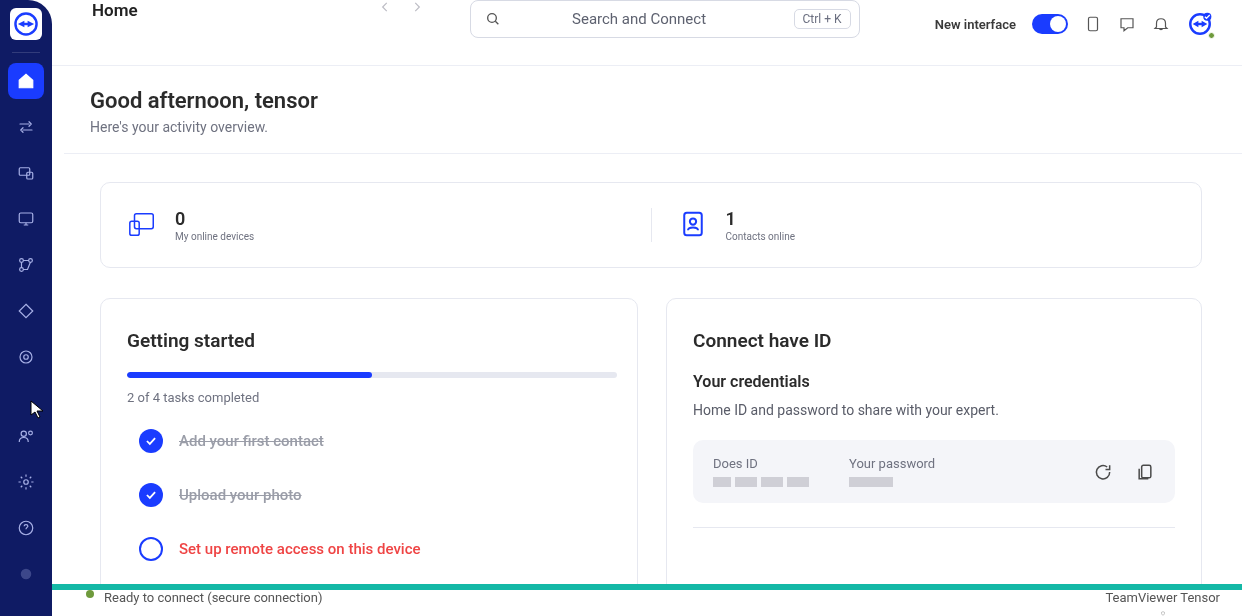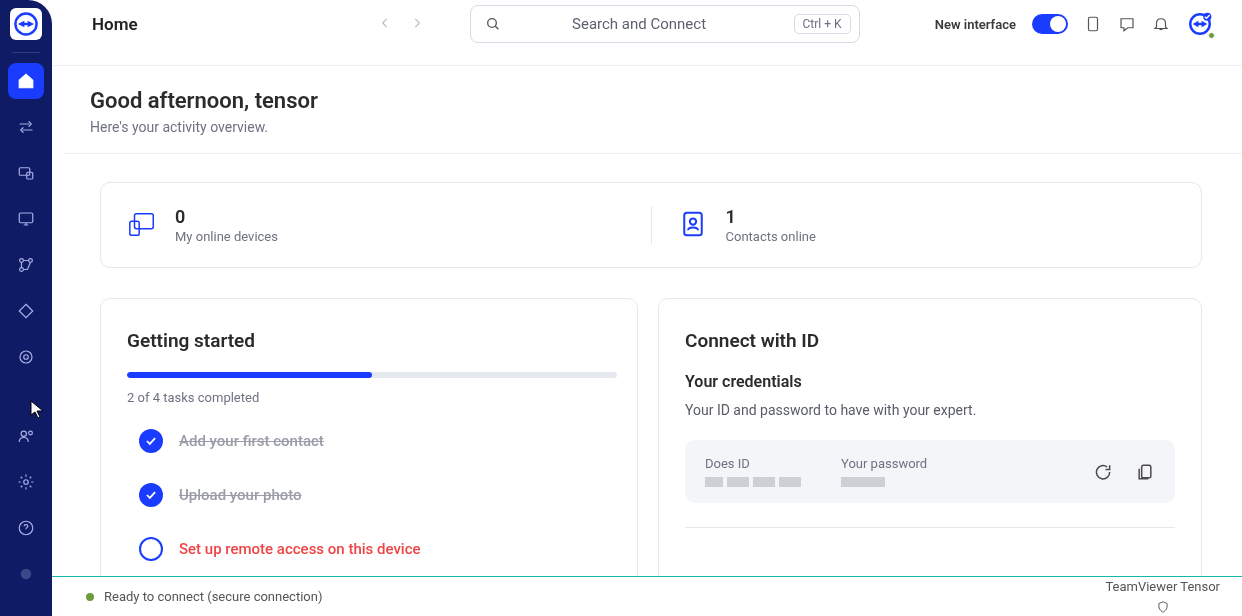--- a/index.html
+++ b/index.html
@@ -10,21 +10,21 @@
 .logo svg { width: 26px; height: 26px; }
 .sidebar-sep { width: 28px; height: 1px; background: rgba(255,255,255,0.15); margin-bottom: 10px; }
 .nav-btn { width: 36px; height: 36px; border-radius: 8px; display: flex; align-items: center; justify-content: center; margin-bottom: 10px; cursor: pointer; }
 .nav-btn.active { background: #1a3cff; }
 .nav-btn svg { width: 18px; height: 18px; fill: none; stroke: #a7b0e6; stroke-width: 1.6; }
 .nav-btn.active svg { stroke: #fff; fill: #fff; }
 .sidebar-bottom { margin-top: auto; display: flex; flex-direction: column; align-items: center; padding-bottom: 14px; }
 
 .main { position: absolute; left: 52px; top: 0; right: 0; bottom: 0; background: #fff; display: flex; flex-direction: column; }
 
-.topbar { height: 66px; display: flex; align-items: center; padding: 0 28px 17px 40px; border-bottom: 1px solid #eceef5; }
+.topbar { height: 66px; display: flex; padding: 0 28px 17px 40px; border-bottom: 1px solid #eceef5; }
 .page-title { font-size: 17px; font-weight: 600; color: #222; }
 .navarrows { display:flex; gap:18px; margin-left: 240px; }
 .navarrows svg { width: 14px; height: 14px; stroke: #bcbcc4; stroke-width: 2; fill: none; }
 .searchbox { margin-left: 46px; width: 390px; height: 38px; border: 1px solid #d7dae4; border-radius: 8px; display: flex; align-items: center; padding: 0 8px 0 14px; }
 .searchbox svg { width: 16px; height: 16px; stroke: #555; stroke-width: 2; fill: none; }
 .searchbox .placeholder { margin-left: 10px; color: #5e6270; font-size: 15px; flex: 1; text-align: center; padding-right: 26px; }
 .kbd { border: 1px solid #d7dae4; border-radius: 5px; padding: 2px 8px; font-size: 12px; color: #6b6f80; }
 .topright { margin-left: auto; display: flex; align-items: center; gap: 16px; }
 .ni-label { font-size: 13px; color: #3a3a3a; font-weight: 600; }
 .toggle { width: 36px; height: 20px; border-radius: 10px; background: #1a3cff; position: relative; }
@@ -42,23 +42,23 @@
 .greeting { font-size: 22px; font-weight: 600; color: #2b2b2b; margin-bottom: 6px; }
 .subgreeting { font-size: 14px; color: #6f7280; }
 
 .cards-area { padding: 28px 40px 0 36px; }
 
 .stats-card { border: 1px solid #e6e8f0; border-radius: 10px; display: flex; height: 86px; align-items: center; }
 .stat { flex: 1; display: flex; align-items: center; gap: 18px; padding-left: 26px; }
 .stat:first-child { border-right: 1px solid #e6e8f0; }
 .stat-icon svg { width: 30px; height: 30px; fill: none; stroke: #1a3cff; stroke-width: 1.6; }
 .stat-num { font-size: 18px; font-weight: 600; color: #2b2b2b; }
-.stat-label { font-size: 13px; color: #6f7280; margin-top: 2px; }
-
-.two-col { display: flex; gap: 20px; margin-top: 30px; }
+.stat-label { font-size: 10px; color: #6f7280; margin-top: 2px; }
+
+.two-col { display: flex; gap: 28px; margin-top: 30px; }
 .card { border: 1px solid #e6e8f0; border-radius: 10px; padding: 30px 26px 20px 26px; }
 .card-title { font-size: 19px; font-weight: 600; color: #2b2b2b; margin-bottom: 20px; }
 
 .getting-started { width: 538px; }
 .progress-track { width: 490px; height: 6px; background: #e6e8f0; border-radius: 3px; overflow: hidden; }
 .progress-fill { height: 100%; background: #1a3cff; border-radius: 3px; }
 .progress-text { font-size: 13px; color: #6f7280; margin-top: 12px; margin-bottom: 24px; }
 .task { display: flex; align-items: center; gap: 16px; margin-bottom: 30px; padding-left: 12px; }
 .task-circle { width: 24px; height: 24px; border-radius: 50%; display:flex; align-items:center; justify-content:center; flex-shrink:0;}
 .task-circle.done { background: #1a3cff; }
@@ -73,21 +73,21 @@
 .cred-box { background: #f4f5f9; border-radius: 10px; padding: 16px 20px; display: flex; align-items: center; }
 .cred-col { margin-right: 40px; }
 .cred-label { font-size: 13px; color: #6f7280; margin-bottom: 6px; }
 .redacted { display:flex; gap:4px; }
 .redacted span { height: 10px; background:#cfcfd6; display:inline-block; }
 .cred-actions { margin-left: auto; display: flex; gap: 22px; }
 .cred-actions svg { width: 20px; height: 20px; fill: none; stroke: #4a4a4a; stroke-width: 1.8; cursor:pointer; }
 .hr { height: 1px; background: #e6e8f0; margin: 24px 0 20px 0; }
 .partner-text { font-size: 14px; color: #595c68; line-height: 1.5; }
 
-.statusbar { position: absolute; left: 52px; right: 0; bottom: 0; height: 40px; border-top: 1px solid #14b8a6; background: #fff; display: flex; align-items: center; padding: 0 22px 0 34px; font-size: 13px; color: #555; }
+.statusbar { position: absolute; left: 52px; right: 0; bottom: 0; height: 32px; border-top: 6px solid #14b8a6; background: #fff; display: flex; padding: 0 22px 0 34px; font-size: 13px; color: #555; }
 .status-dot { width: 8px; height: 8px; border-radius: 50%; background: #6f9a3c; margin-right: 10px; }
 .statusbar .right { margin-left: auto; display: flex; align-items: center; gap: 6px; flex-direction: column; }
 .statusbar .right svg { width: 14px; height: 14px; fill: none; stroke: #555; stroke-width: 1.6; }
 
 .cursor { position: absolute; left: 30px; top: 400px; z-index: 99; pointer-events: none; }
 .cursor svg { width: 16px; height: 20px; }
 </style>
 </head>
 <body>
 
@@ -270,23 +270,23 @@
               </div>
             <span class="task-label done">Upload your photo</span>
           </div>
           <div class="task">
             <div class="task-circle todo"></div>
             <span class="task-label">Set up remote access on this device</span>
           </div>
         </div>
 
         <div class="card connect">
-          <div class="card-title">Connect with ID</div>
+          <div class="card-title">Connect have ID</div>
           <div class="sect-h">Your credentials</div>
-          <div class="sect-sub">Your ID and password to have with your expert.</div>
+          <div class="sect-sub">Home ID and password to share with your expert.</div>
           <div class="cred-box">
             <div class="cred-col">
               <div class="cred-label">Does ID</div>
               <div class="redacted">
                   <span style="width:18px"></span>
                   <span style="width:22px"></span>
                   <span style="width:22px"></span>
                   <span style="width:22px"></span>
                 </div>
             </div>

